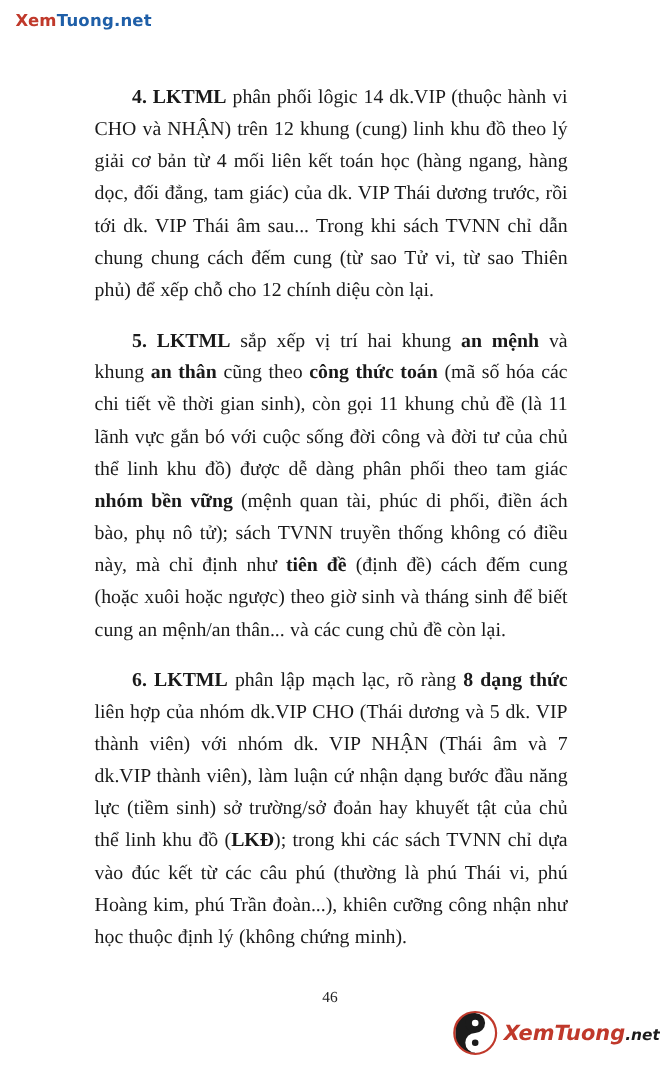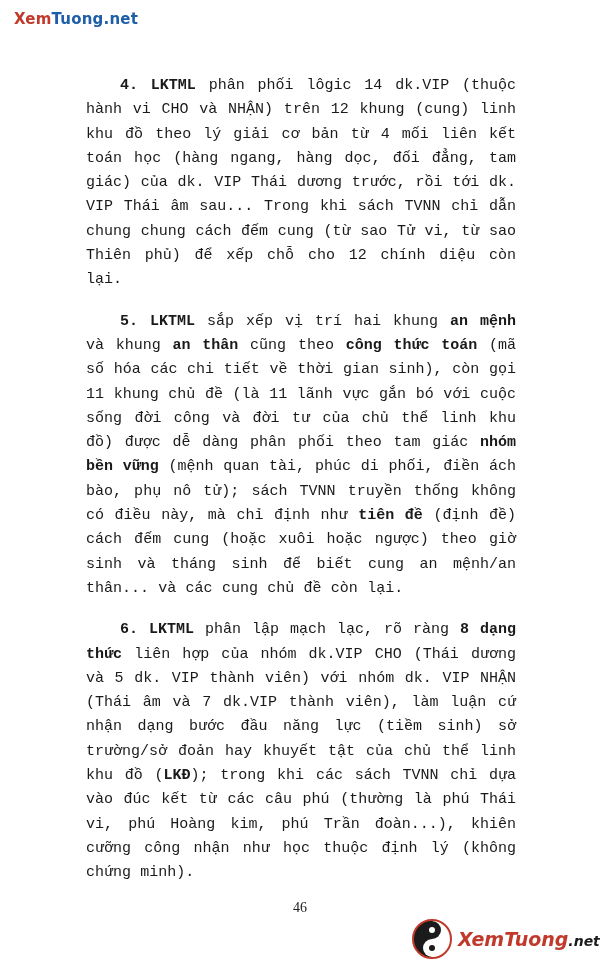--- a/index.html
+++ b/index.html
@@ -39,26 +39,25 @@
   .content {
     position: absolute;
     left: 86px;
     top: 74px;
     width: 430px;
   }
   p.para {
     margin: 0 0 17px 0;
     text-align: justify;
     text-justify: inter-word;
-    font-size: 15px;
+    font-size: 18px;
     line-height: 1.62;
     text-indent: 34px;
     word-spacing: 0.3px;
     hyphens: none;
-    font-family: Liberation Mono, monospace;
   }
   p.para:last-of-type { margin-bottom: 4px; }
   b { font-weight: bold; }
 
   .page-number {
     position: absolute;
     left: 0;
     top: 900px;
     width: 600px;
     text-align: center;

